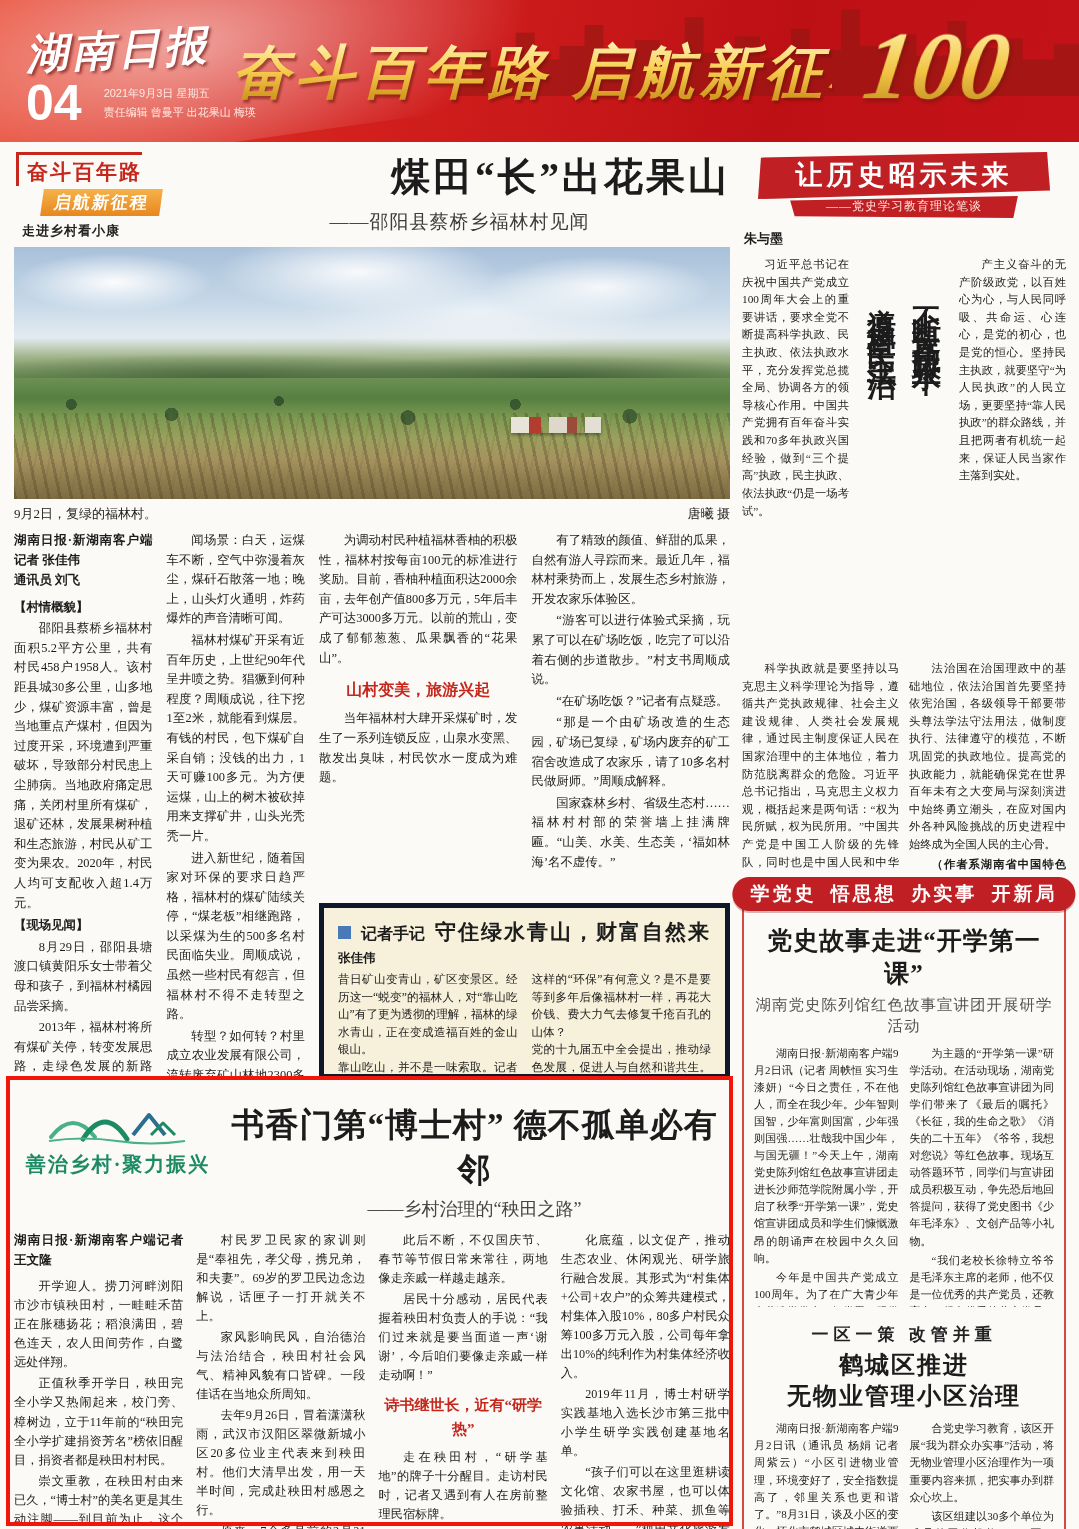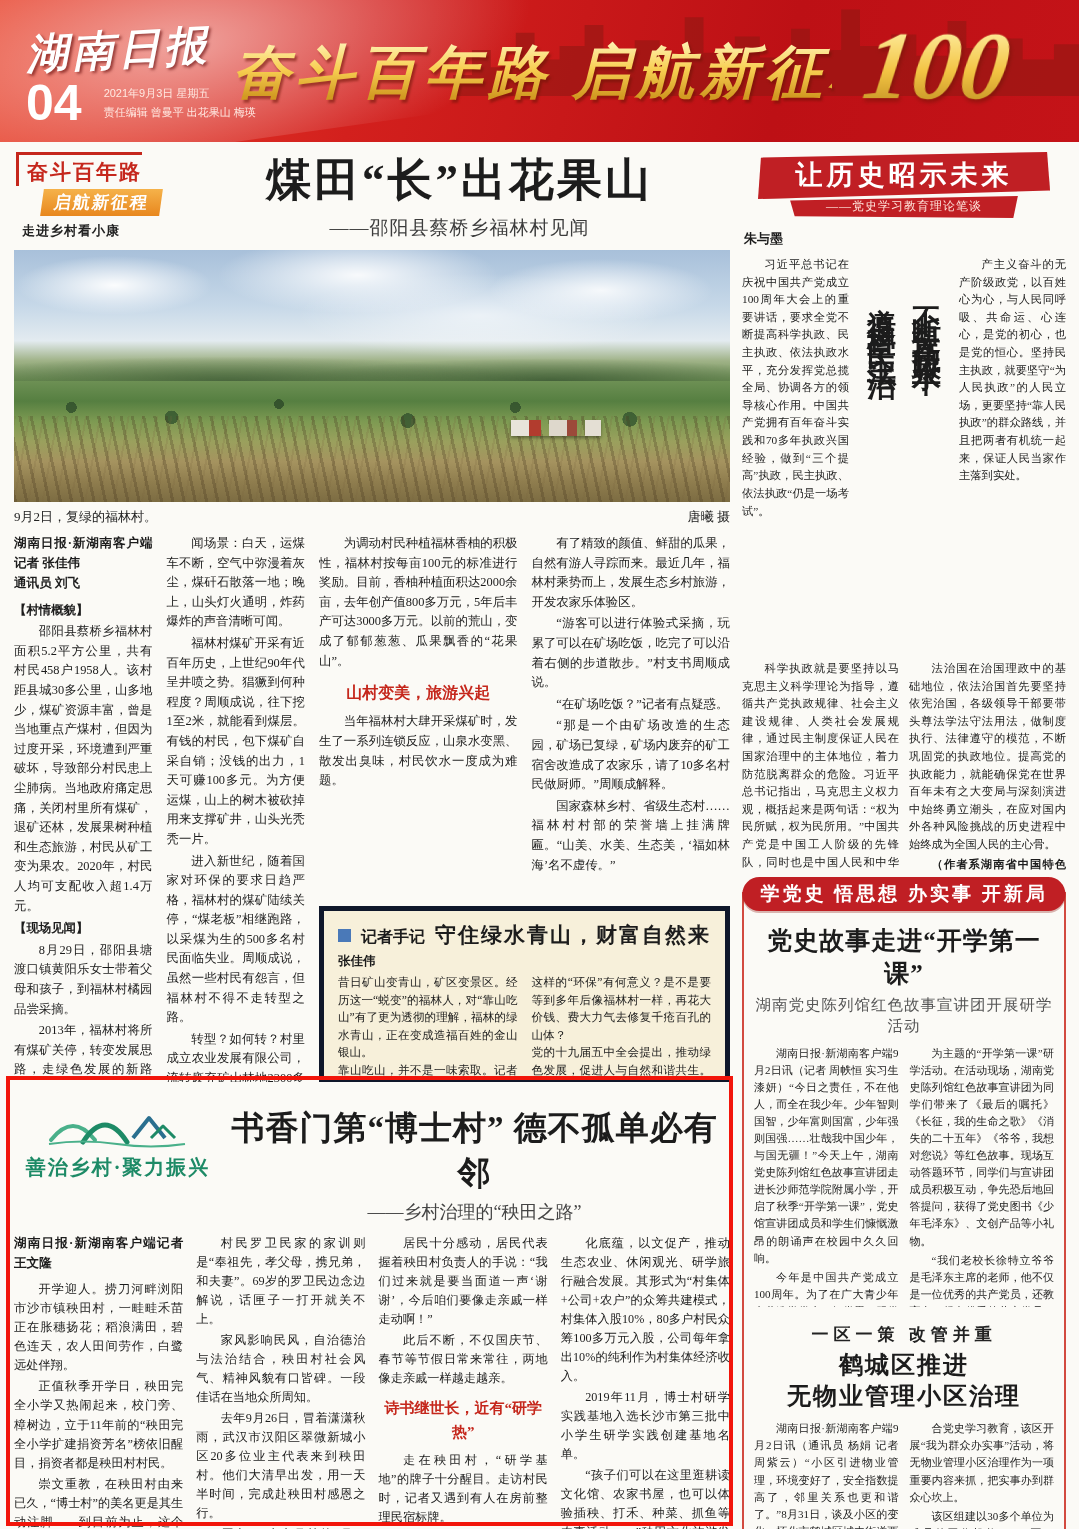--- a/index.html
+++ b/index.html
@@ -44,21 +44,21 @@
 
 
 .left-block { position:absolute; left:14px; top:150px; width:716px; }
 .ma-header { position:relative; min-height:88px; }
 .badge { position:absolute; left:2px; top:2px; width:185px; }
 .badge-frame { border-left:3px solid #c5271c; border-top:3px solid #c5271c; padding:3px 0 0 8px; display:inline-block; }
 .badge-l1 { color:#c5271c; font-size:21px; font-weight:900; letter-spacing:2px; }
 .badge-l2 { display:inline-block; margin:3px 0 0 26px; padding:2px 12px; transform:skewX(-8deg);
   background:linear-gradient(#f5b24a,#e8871e); color:#fff; font-size:17px; font-weight:900; letter-spacing:2px; }
 .badge-l3 { margin:6px 0 0 6px; font-size:13px; font-weight:700; color:#222; letter-spacing:1px; }
-.ma-headline { margin-left:175px; text-align:center; font-size:45px; font-weight:900; letter-spacing:3px; }
+.ma-headline { margin-left:175px; text-align:right; font-size:39px; font-weight:900; letter-spacing:3px; }
 .ma-dek { margin-left:175px; text-align:center; font-size:19px; color:#3c3c3c; margin-top:5px; letter-spacing:1px; }
 
 
 .photo { position:relative; margin-top:9px; height:252px; overflow:hidden;
   background:
    radial-gradient(ellipse 140px 42px at 14% 14%, rgba(255,255,255,.95), rgba(255,255,255,0) 70%),
    radial-gradient(ellipse 200px 55px at 48% 10%, rgba(255,255,255,.9), rgba(255,255,255,0) 70%),
    radial-gradient(ellipse 160px 45px at 82% 16%, rgba(255,255,255,.85), rgba(255,255,255,0) 70%),
    radial-gradient(ellipse 260px 60px at 65% 26%, rgba(255,255,255,.6), rgba(255,255,255,0) 70%),
    linear-gradient(#a8c0da 0%,#c6d8e8 22%,#e3ebf0 36%,#9fb287 44%,#6d9054 52%,#567f41 60%,#7d9a52 68%,#9aa05d 76%,#a5935f 84%,#8f7d4e 92%,#7c6c42 100%); }
@@ -130,21 +130,21 @@
 .t-vert-text { writing-mode:vertical-rl; white-space:pre-line; font-size:29px; font-weight:900;
   letter-spacing:9px; line-height:1.55; }
 .t-bottom { display:flex; gap:10px; margin-top:6px; height:212px; overflow:hidden; }
 .t-bcol { flex:1; font-size:11.3px; line-height:1.56; }
 .t-credit { font-weight:900; text-indent:2em; margin-top:2px; }
 
 
 .red-box { margin-top:20px; border:2px solid #d24a40; position:relative; padding:22px 10px 10px; }
 .ph-pill { position:absolute; top:-17px; left:50%; transform:translateX(-50%); background:#c01f24;
   color:#fff; font-size:19px; font-weight:900; letter-spacing:3px; padding:4px 18px; border-radius:20px;
-  white-space:nowrap; box-shadow:0 2px 0 rgba(140,20,10,.3); }
+  white-space:nowrap; box-shadow:0 2px 0 rgba(140,20,10,.3);font-family:Liberation Mono, monospace; }
 .ph-headline { text-align:center; font-size:25px; font-weight:900; letter-spacing:1px; margin-top:8px; }
 .ph-subtitle { text-align:center; font-size:15.5px; color:#555; margin:5px 0 8px; letter-spacing:1px; }
 .two-cols { display:flex; gap:11px; overflow:hidden; }
 .tc-col { flex:1; font-size:11px; line-height:1.55; }
 .ph-cols { height:262px; }
 .hc-kicker { text-align:center; font-size:17px; font-weight:700; letter-spacing:5px; margin-top:16px; color:#222; }
 .hc-headline { text-align:center; font-size:24px; font-weight:900; letter-spacing:2px; line-height:1.3; margin-top:4px; }
 .hc-cols { height:250px; margin-top:8px; }
 </style>
 </head>
@@ -281,22 +281,22 @@
         <div class="f-col jtext">
           <div>
               <p>村民罗卫民家的家训则是“奉祖先，孝父母，携兄弟，和夫妻”。69岁的罗卫民边念边解说，话匣子一打开就关不上。</p>
               <p>家风影响民风，自治德治与法治结合，秧田村社会风气、精神风貌有口皆碑。一段佳话在当地众所周知。</p>
               <p>去年9月26日，冒着潇潇秋雨，武汉市汉阳区翠微新城小区20多位业主代表来到秧田村。他们大清早出发，用一天半时间，完成赴秧田村感恩之行。</p>
               <p>原来，7个多月前的2月21日，他们接受了来自300多公里外的秧田村父老乡亲的无私援助——两大卡车生活物资。</p>
             </div>
         </div>
         <div class="f-col jtext">
           <div>
+              <p>此后不断，不仅国庆节、春节等节假日常来常往，两地像走亲戚一样越走越亲。</p>
               <p>居民十分感动，居民代表握着秧田村负责人的手说：“我们过来就是要当面道一声‘谢谢’，今后咱们要像走亲戚一样走动啊！”</p>
-              <p>此后不断，不仅国庆节、春节等节假日常来常往，两地像走亲戚一样越走越亲。</p>
             </div>
           <h4 class="subhead">诗书继世长，近有“研学热”</h4>
           <div>
               <p>走在秧田村，“研学基地”的牌子十分醒目。走访村民时，记者又遇到有人在房前整理民宿标牌。</p>
             </div>
         </div>
         <div class="f-col jtext">
           <div>
               <p>化底蕴，以文促产，推动生态农业、休闲观光、研学旅行融合发展。其形式为“村集体+公司+农户”的众筹共建模式，村集体入股10%，80多户村民众筹100多万元入股，公司每年拿出10%的纯利作为村集体经济收入。</p>
               <p>2019年11月，博士村研学实践基地入选长沙市第三批中小学生研学实践创建基地名单。</p>

